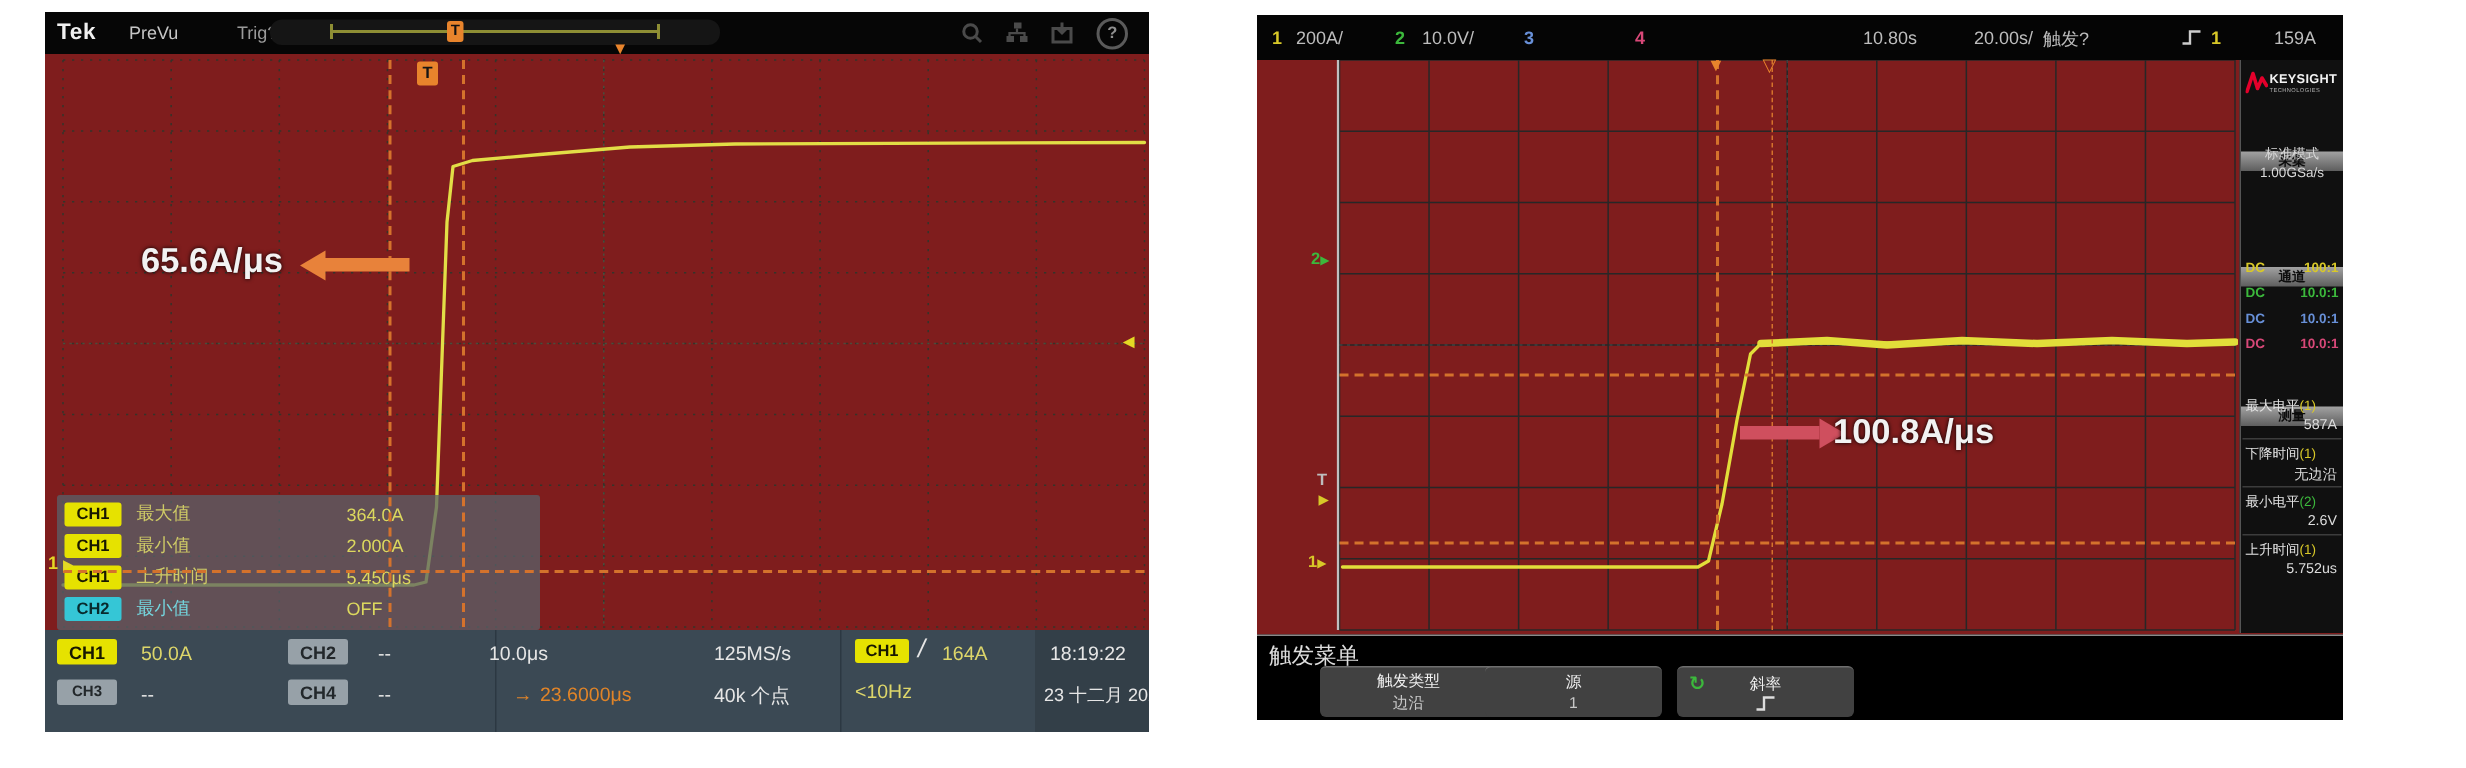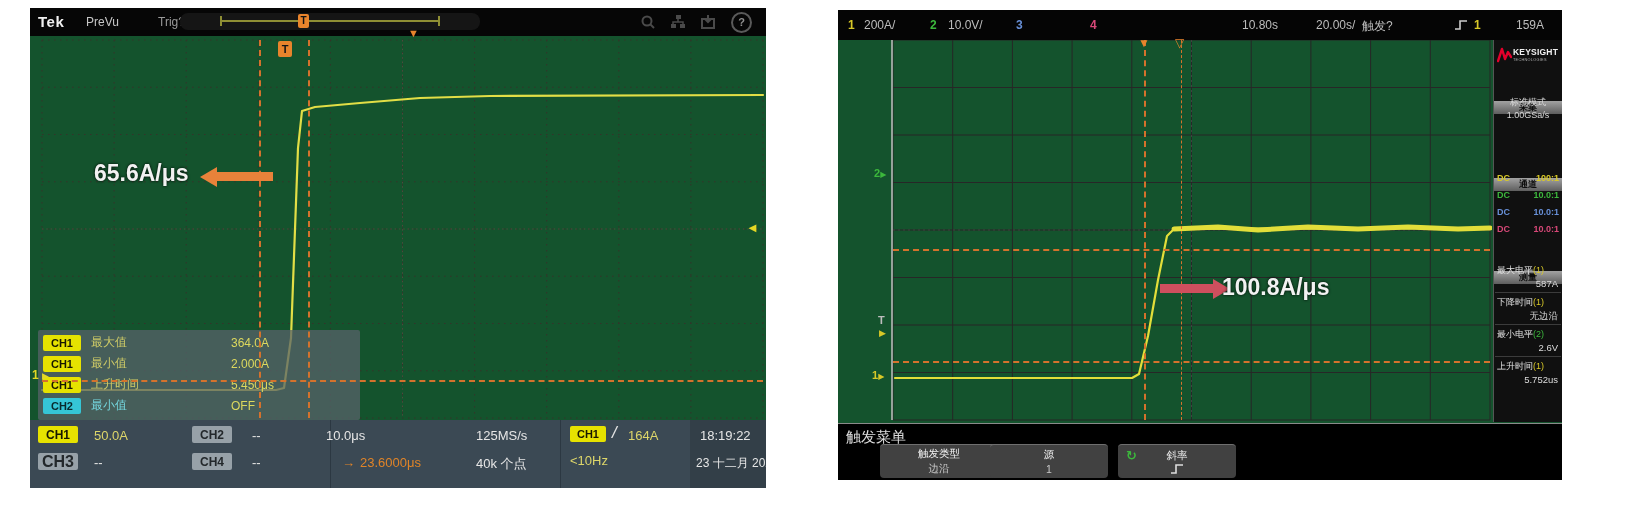--- a/index.html
+++ b/index.html
@@ -1,19 +1,19 @@
 <!DOCTYPE html>
 <html><head>
 <meta charset="utf-8">
 <style>
   html,body{margin:0;padding:0;}
   body{width:1644px;height:512px;background:#ffffff;position:relative;
        font-family:"Liberation Sans","DejaVu Sans",sans-serif;}
   .abs{position:absolute;}
-  .scope{position:absolute;background:#14532d;overflow:hidden;text-decoration:underline;}
+  .scope{position:absolute;background:#7f1d1d;overflow:hidden;text-decoration:underline;}
   #tek{left:30px;top:8px;width:736px;height:480px;}
   #ks{left:838px;top:10px;width:724px;height:470px;}
 
   
   .tek-topbar{position:absolute;left:0;top:0;width:736px;height:28px;background:#060606;}
   .tek-logo{position:absolute;left:8px;top:5px;color:#f0f0f0;font-weight:bold;font-size:15px;letter-spacing:0.5px;}
   .tek-status{position:absolute;left:56px;top:7px;color:#c6c6c6;font-size:12px;}
   .tek-trig{position:absolute;left:128px;top:7px;color:#9a9a9a;font-size:12px;}
   .tek-minimap{position:absolute;left:150px;top:5px;width:300px;height:17px;background:#151515;border-radius:8px;}
   .mm-line{position:absolute;left:40px;right:40px;top:7px;height:2px;background:#8e8e34;}
@@ -195,21 +195,21 @@
       <div class="cell wht" style="left:296px;top:8px;text-align:right;">10.0μs</div>
       <div class="cell wht" style="left:446px;top:8px;">125MS/s</div>
       <div class="cell" style="left:540px;top:6px;">
           <span class="chbadge yellow-badge" style="width:36px;height:16px;font-size:11px;">CH1</span>
         </div>
       <div class="cell wht" style="left:582px;top:3px;font-size:17px;font-style:italic;">/</div>
       <div class="cell ylw" style="left:598px;top:8px;">164A</div>
       <div class="cell wht" style="left:670px;top:8px;z-index:7;">18:19:22</div>
 
       <div class="cell" style="left:8px;top:33px;">
-          <span class="chbadge gray-badge" style="width:40px;height:17px;font-size:16px;">CH3</span>
+          <span class="chbadge gray-badge" style="width:40px;height:17px;font-size:10px;">CH3</span>
         </div>
       <div class="cell wht" style="left:64px;top:35px;">--</div>
       <div class="cell" style="left:162px;top:33px;">
           <span class="chbadge gray-badge" style="width:40px;height:17px;font-size:12px;">CH4</span>
         </div>
       <div class="cell wht" style="left:222px;top:35px;">--</div>
       <div class="cell org" style="left:312px;top:35px;font-weight:bold;">→</div>
       <div class="cell org" style="left:330px;top:35px;">23.6000μs</div>
       <div class="cell wht" style="left:446px;top:35px;">40k 个点</div>
       <div class="cell ylw" style="left:540px;top:33px;">&lt;10Hz</div>

